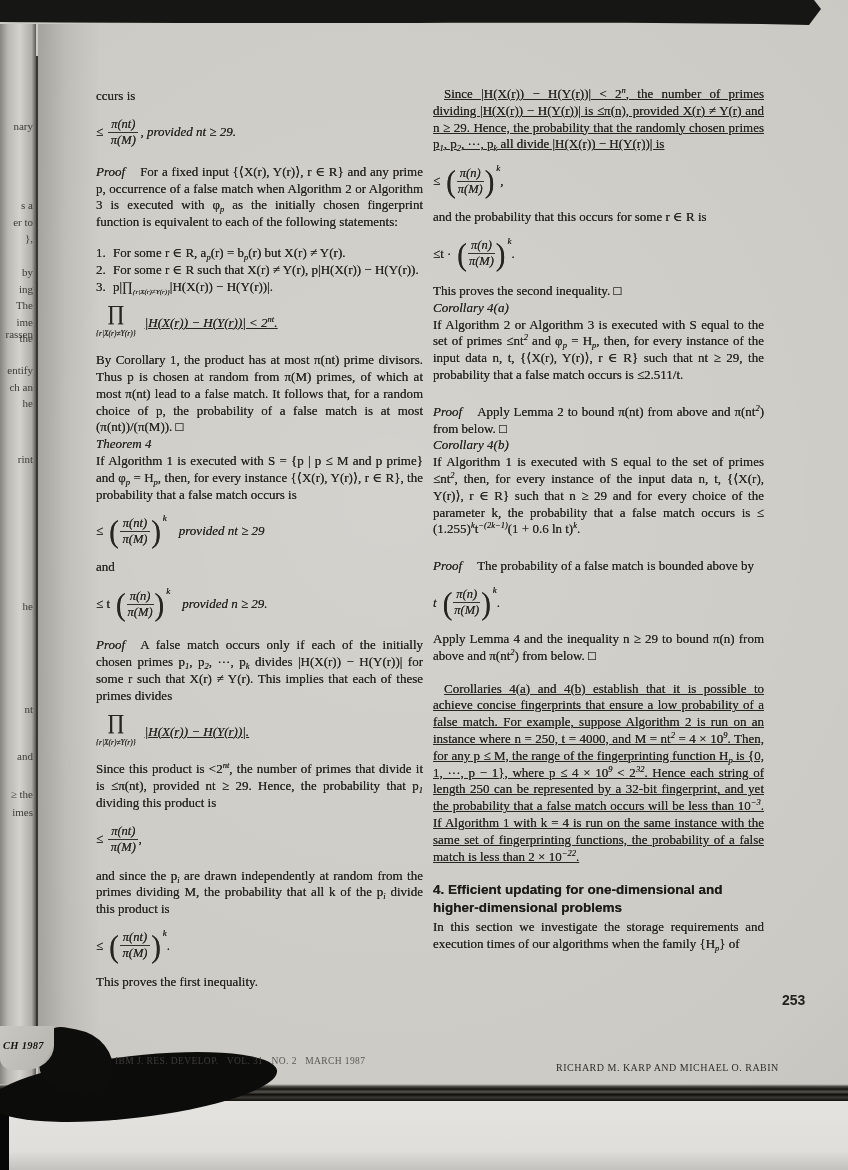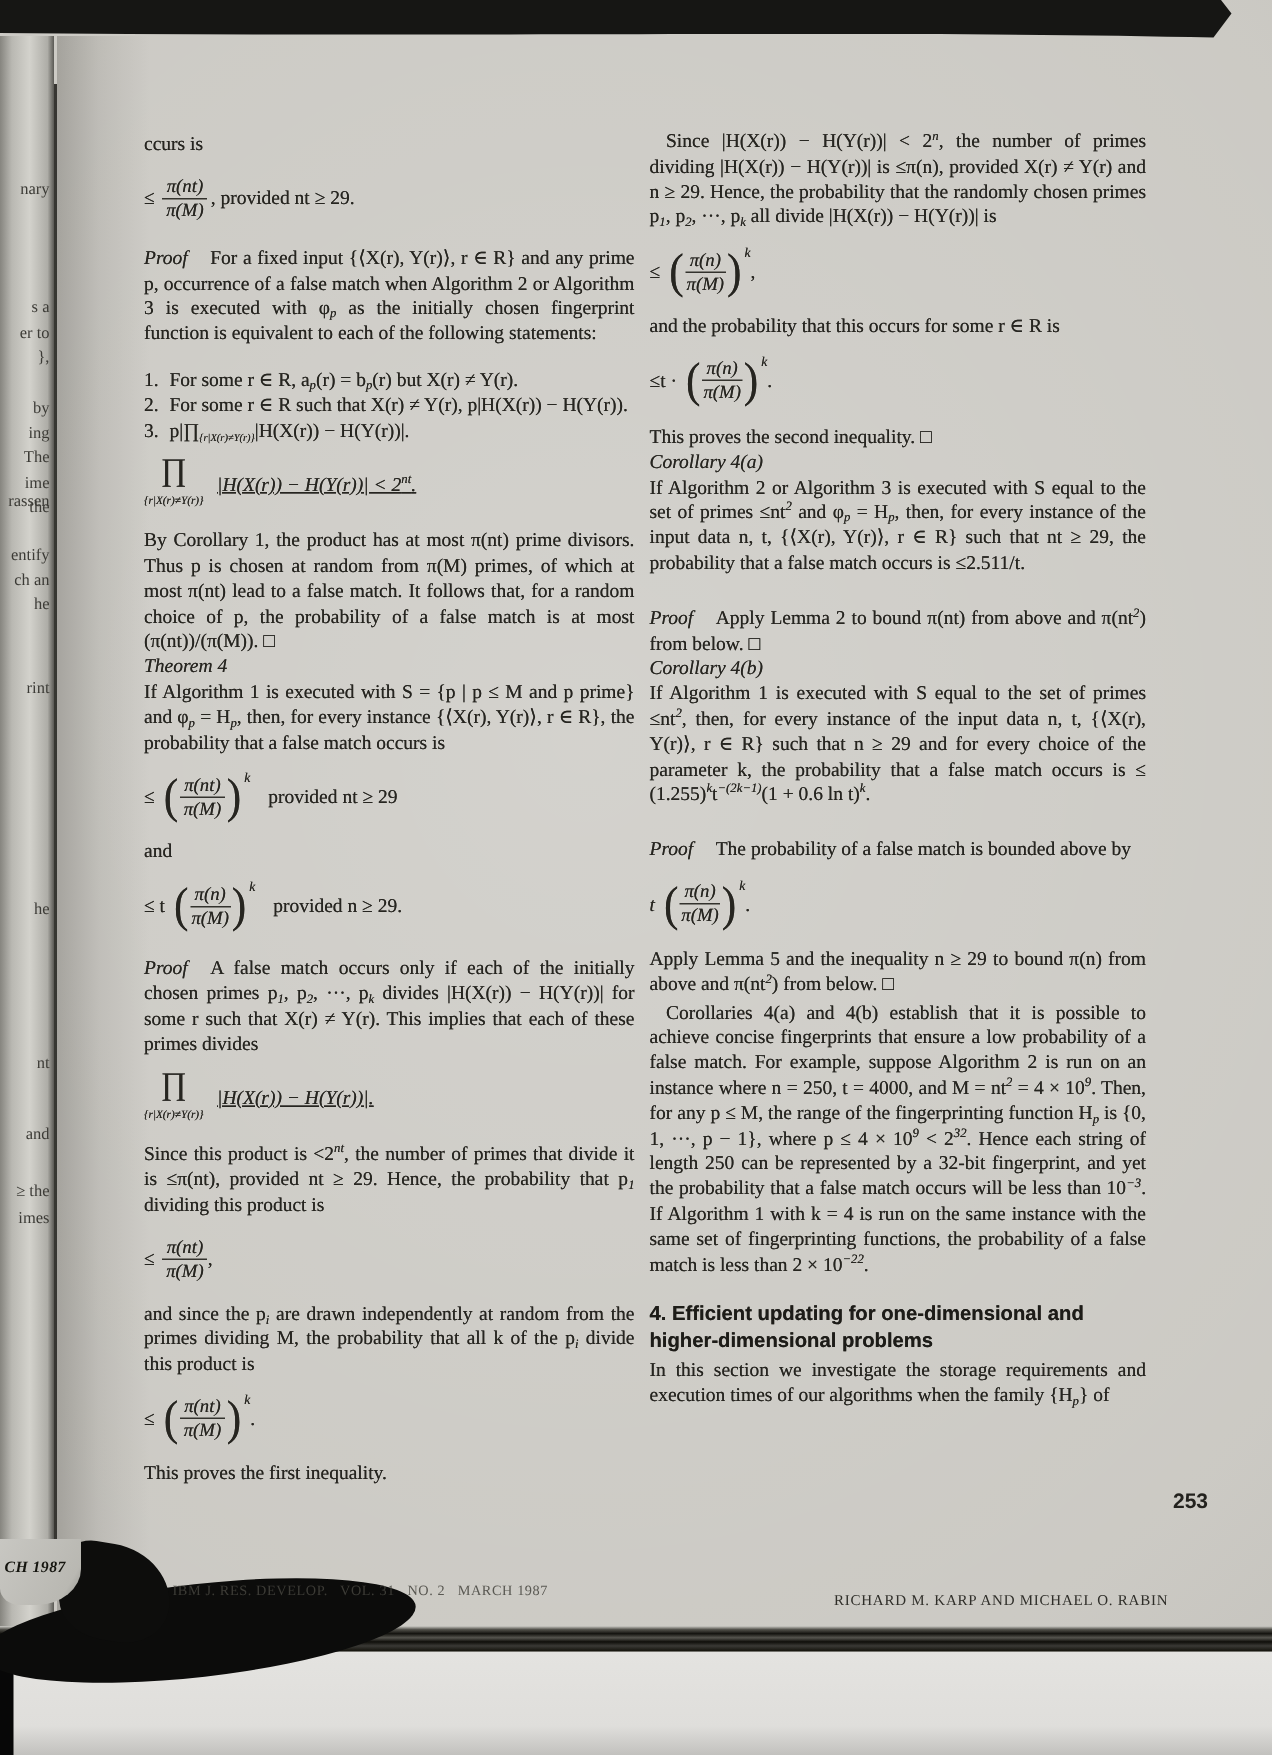--- a/index.html
+++ b/index.html
@@ -29,36 +29,36 @@
     color:#15150f;z-index:6;letter-spacing:0.3px;white-space:pre;}
   
   .mfrag{position:absolute;left:0;width:33px;text-align:right;font-size:11px;line-height:13px;
     color:#3c3b36;z-index:4;white-space:pre;}
   
   .col{position:absolute;z-index:4;font-size:13px;line-height:16.8px;color:#262520;
        text-align:justify;text-shadow:0 0 0.4px rgba(35,33,28,0.85);}
   #col-left{left:96px;top:88px;width:327px;}
   #col-right{left:433px;top:86px;width:331px;}
   .p{margin:0;}
-  .indent{text-indent:11px;} .gap12{margin-top:12px;} .gap14{margin-top:14px;}
+  .indent{text-indent:11px;text-decoration:underline;} .gap12{margin-top:12px;} .gap14{margin-top:14px;}
   .gap16{margin-top:16px;} .gap20{margin-top:20px;} .gap22{margin-top:22px;}
   .lead{font-style:italic;margin-right:15px;}
   .head-it{font-style:italic;margin:0;}
   sub{font-size:8.5px;font-style:italic;vertical-align:-2.5px;line-height:0;}
   sup{font-size:8.5px;font-style:italic;vertical-align:5px;line-height:0;}
   .setsub{font-size:7px;font-style:italic;vertical-align:-3px;line-height:0;letter-spacing:0;}
   
   .fml{display:flex;align-items:center;margin:11px 0;min-height:34px;}
   .leq{margin-right:5px;}
   .frac{display:inline-block;text-align:center;line-height:1.05;font-style:italic;}
   .fnum{display:block;padding:0 3px 1px;border-bottom:1px solid #33322d;font-size:12.5px;}
   .fden{display:block;padding-top:1px;font-size:12.5px;}
   .bigp{font-size:29px;font-weight:400;line-height:0.85;margin:0 1px;transform:scaleY(1.12);display:inline-block;}
   .fsup{font-size:9px;font-style:italic;position:relative;top:-13px;margin-left:1px;}
-  .fpost{margin-left:12px;}
+  .fpost{margin-left:12px;font-style:italic;}
   
   .proddisp{display:flex;align-items:center;margin:8px 0 9px;}
   .prodsym{display:inline-flex;flex-direction:column;align-items:center;margin-right:9px;}
   .pi{font-size:21px;line-height:1;}
   .psub{font-size:7.5px;font-style:italic;margin-top:2px;white-space:nowrap;}
   .mathline{font-style:italic;text-decoration:underline;}
   
   .olist{margin-top:14px;}
   .li{display:flex;}
   .linum{width:17px;flex:none;}
@@ -287,24 +287,24 @@
       <span class="frac">
         <span class="fnum">π(n)</span>
         <span class="fden">π(M)</span>
       </span>
       <span class="bigp">)</span>
       <span class="fsup">k</span>
       <span>.</span>
     </div>
 
     <p class="p">
-      <span>Apply Lemma 5 and the inequality n ≥ 29 to bound π(n) from above and π(nt</span><sup>2</sup><span>) from below. □</span>
-    </p>
-
-    <p class="p indent" style="margin-top:2px">
+      <span>Apply Lemma 4 and the inequality n ≥ 29 to bound π(n) from above and π(nt</span><sup>2</sup><span>) from below. □</span>
+    </p>
+
+    <p class="p indent" style="margin-top:16px">
       <span>Corollaries 4(a) and 4(b) establish that it is possible to achieve concise fingerprints that ensure a low probability of a false match. For example, suppose Algorithm 2 is run on an instance where n = 250, t = 4000, and M = nt</span><sup>2</sup><span> = 4 × 10</span><sup>9</sup><span>. Then, for any p ≤ M, the range of the fingerprinting function H</span><sub>p</sub><span> is {0, 1, ···, p − 1}, where p ≤ 4 × 10</span><sup>9</sup><span> &lt; 2</span><sup>32</sup><span>. Hence each string of length 250 can be represented by a 32-bit fingerprint, and yet the probability that a false match occurs will be less than 10</span><sup>−3</sup><span>. If Algorithm 1 with k = 4 is run on the same instance with the same set of fingerprinting functions, the probability of a false match is less than 2 × 10</span><sup>−22</sup><span>.</span>
     </p>
 
     <p class="p gap16 sechead">4. Efficient updating for one-dimensional and higher-dimensional problems</p>
     <p class="p" style="margin-top:2px">
       <span>In this section we investigate the storage requirements and execution times of our algorithms when the family {H</span><sub>p</sub><span>} of</span>
     </p>
   </div>
 
   <div class="pageno">253</div>

